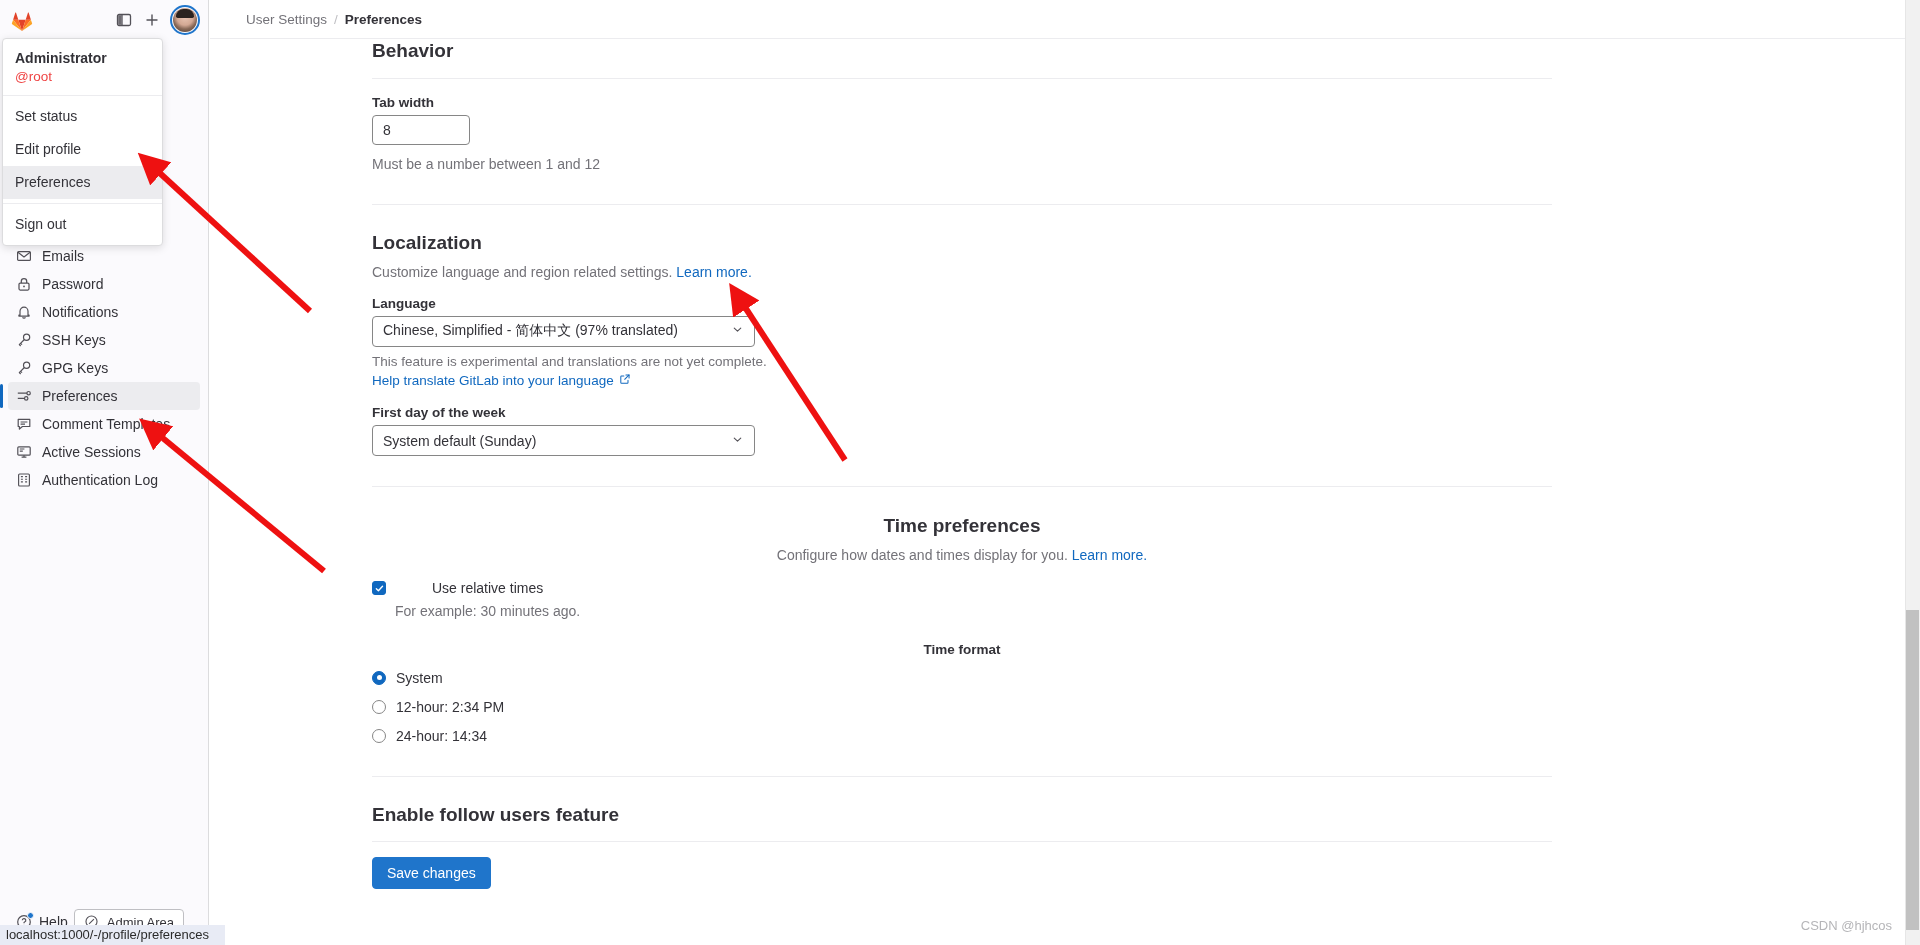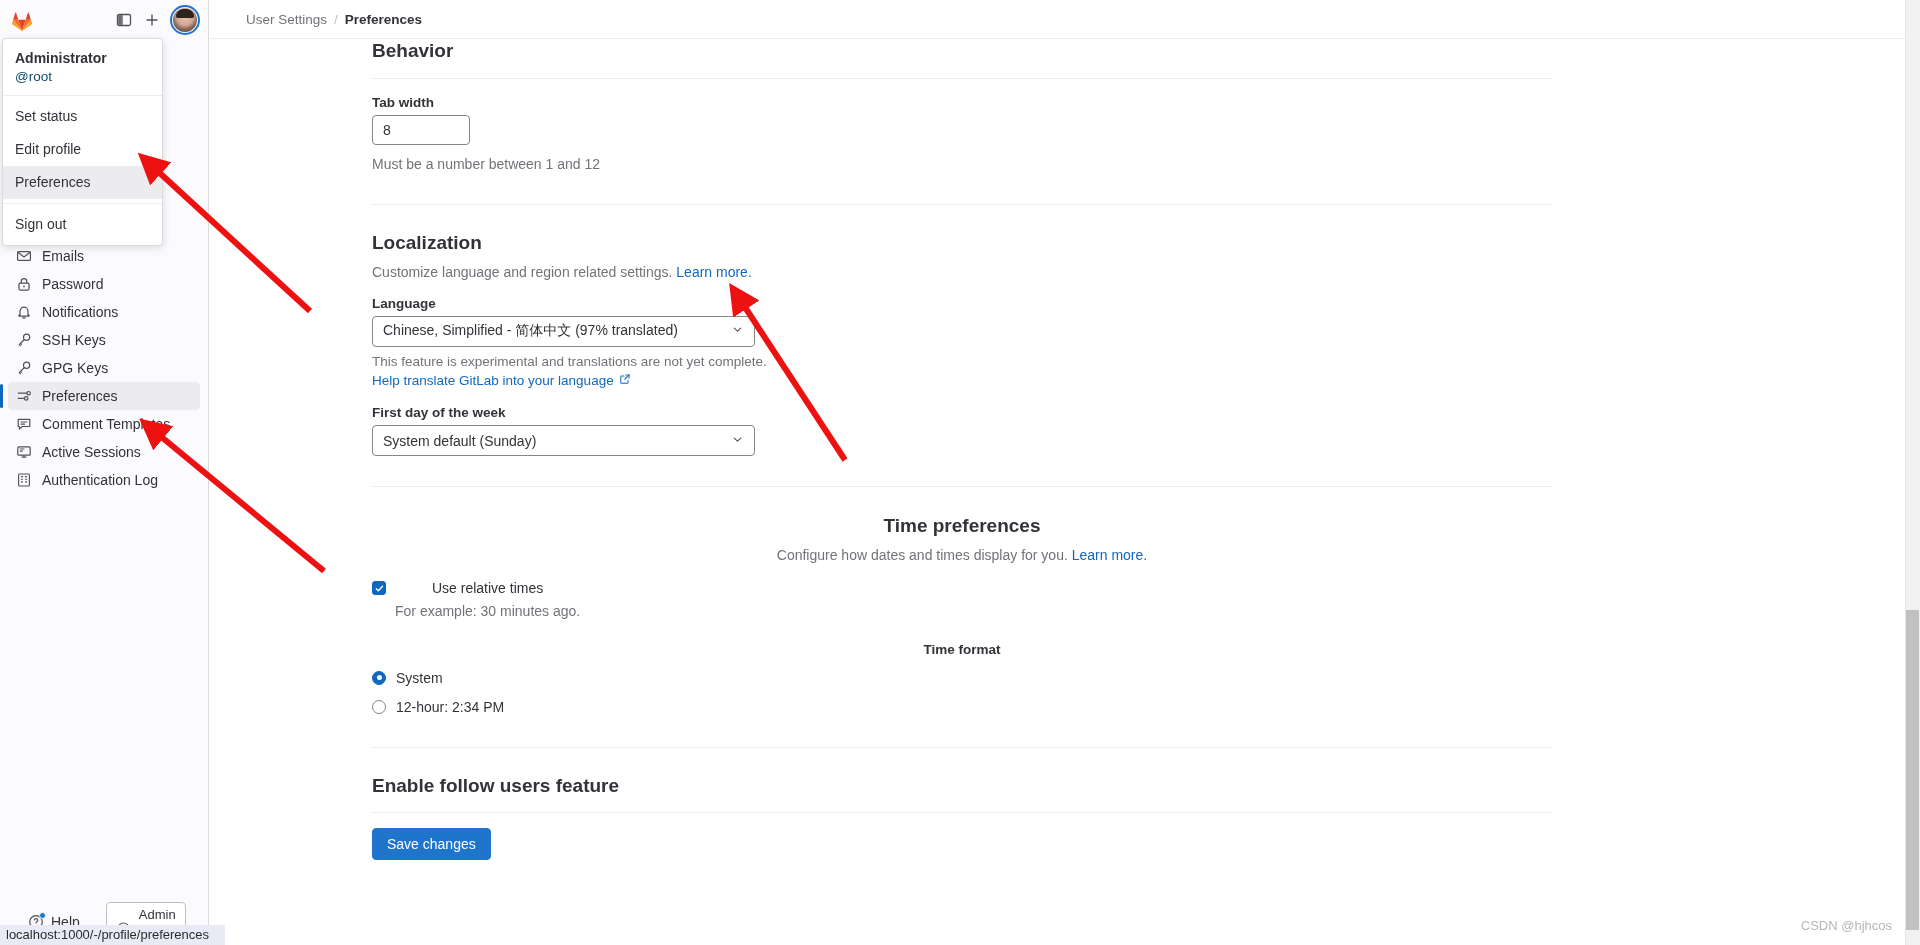--- a/index.html
+++ b/index.html
@@ -71,21 +71,21 @@
     width: 3px; height: 24px; background: #1068bf; border-radius: 2px;
   }
   .nav-icon { width: 16px; height: 16px; flex: 0 0 16px; color: #535158; }
   .nav-icon svg { display: block; }
   .nav-label { line-height: 1; }
 
   
   #sidebar-footer {
     position: absolute; bottom: 0; left: 0; right: 0;
     height: 46px; display: flex; align-items: center;
-    padding: 0 22px; gap: 20px;
+    padding: 0 10px; gap: 0;
   }
   .help-btn {
     display: flex; align-items: center; gap: 7px;
     color: #333238; font-size: 14px; cursor: pointer;
     padding: 3px 6px; border-radius: 4px; position: relative;
   }
   .help-dot {
     position: absolute; left: 17px; top: 1px;
     width: 7px; height: 7px; border-radius: 50%;
     background: #1f75cb; border: 1px solid #fbfafd;
@@ -104,21 +104,21 @@
     background: #fff;
     border: 1px solid #dcdcde;
     border-radius: 4px;
     box-shadow: 0 2px 8px rgba(0,0,0,0.13);
     z-index: 50;
     padding: 0;
     font-size: 14px;
   }
   .um-header { padding: 10px 12px 9px 12px; border-bottom: 1px solid #ececef; }
   .um-name { font-weight: bold; color: #333238; font-size: 14px; line-height: 1.35; }
-  .um-handle { color: #0c4a6e; font-size: 13.5px; line-height: 1.35; }
+  .um-handle { color: #ef4444; font-size: 13.5px; line-height: 1.35; }
   .um-group { padding: 4px 0; }
   .um-group + .um-group { border-top: 1px solid #ececef; }
   .um-item {
     display: block; padding: 6px 12px;
     color: #333238; cursor: pointer; line-height: 1.5;
   }
   .um-item.selected { background: #ececef; }
 
   
   #main {
@@ -520,20 +520,24 @@
             <span class="field-label">Time format</span>
 
             <div class="radio-row">
               <span class="radio checked"></span>
               <span class="radio-label">System</span>
             </div>
             <div class="radio-row">
               <span class="radio"></span>
               <span class="radio-label">12-hour: 2:34 PM</span>
             </div>
+            <div class="radio-row">
+              <span class="radio"></span>
+              <span class="radio-label">24-hour: 14:34</span>
+            </div>
           </div>
           <div class="sep" style="margin-top:32px;"></div>
         </div>
 
         <div class="section" style="margin-top:26px;">
           <div class="sec-title">Enable follow users feature</div>
           <div class="sep" style="margin-top:14px;"></div>
           <button class="save-btn" style="margin-top:15px;">Save changes</button>
         </div>
 

